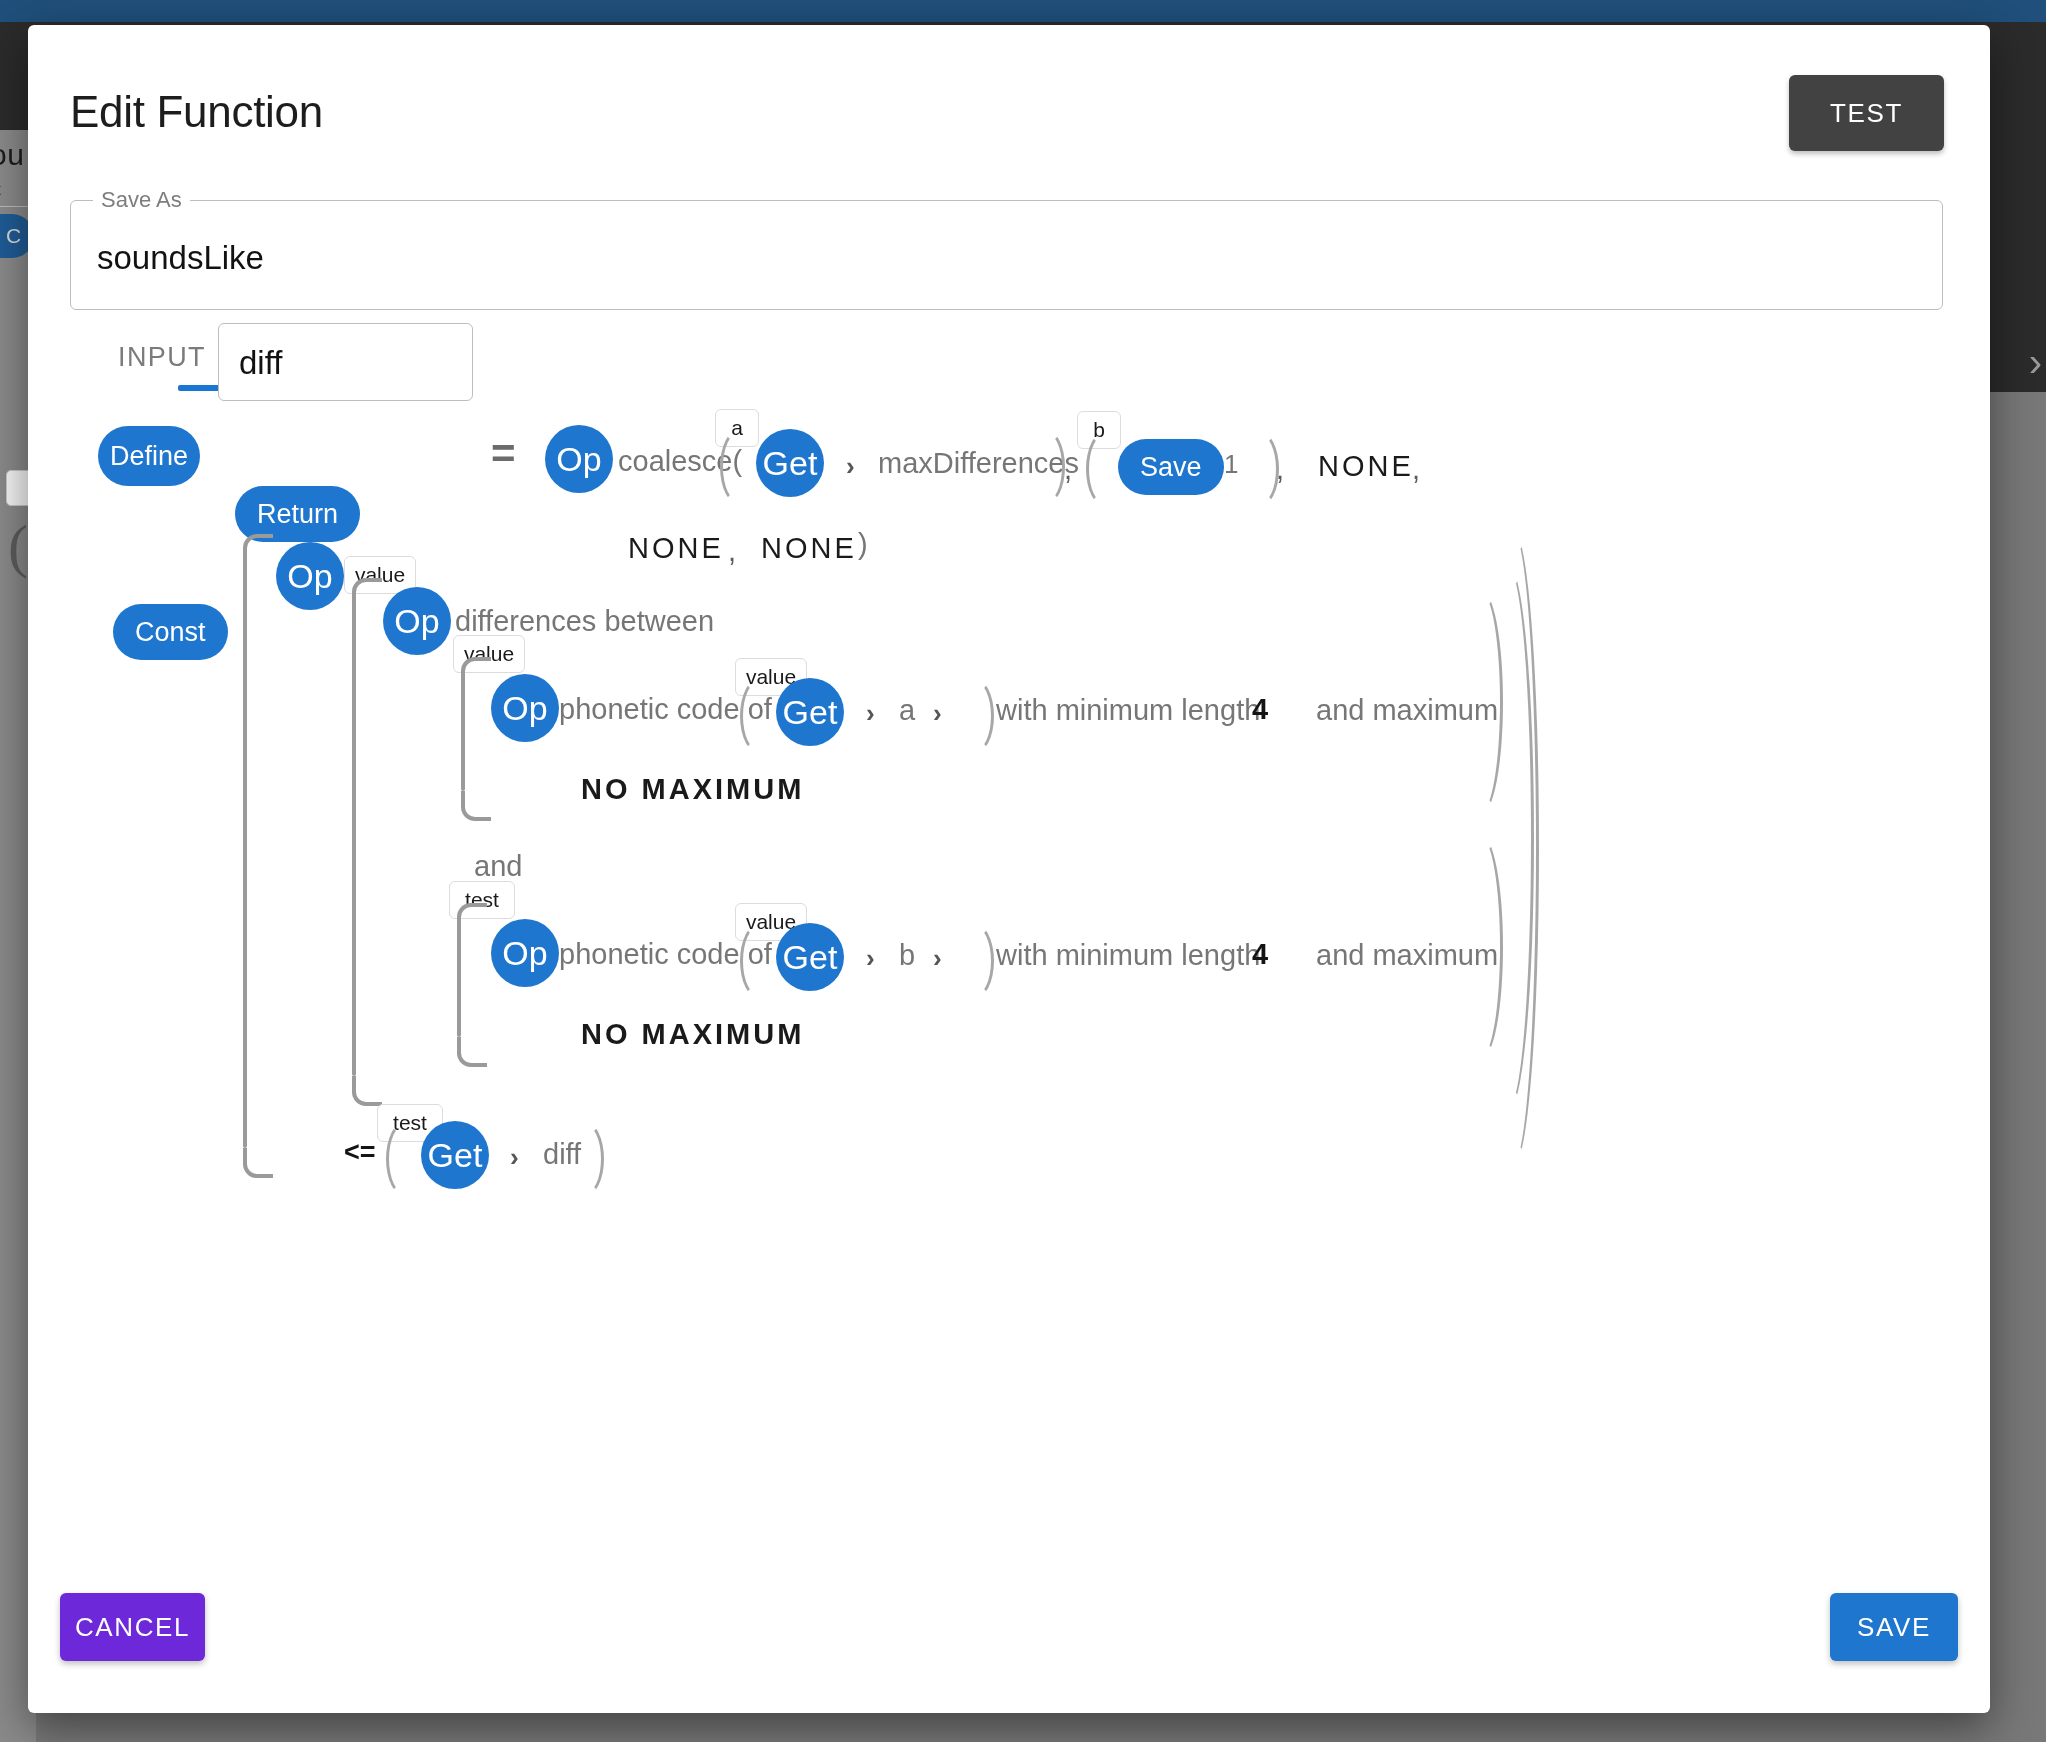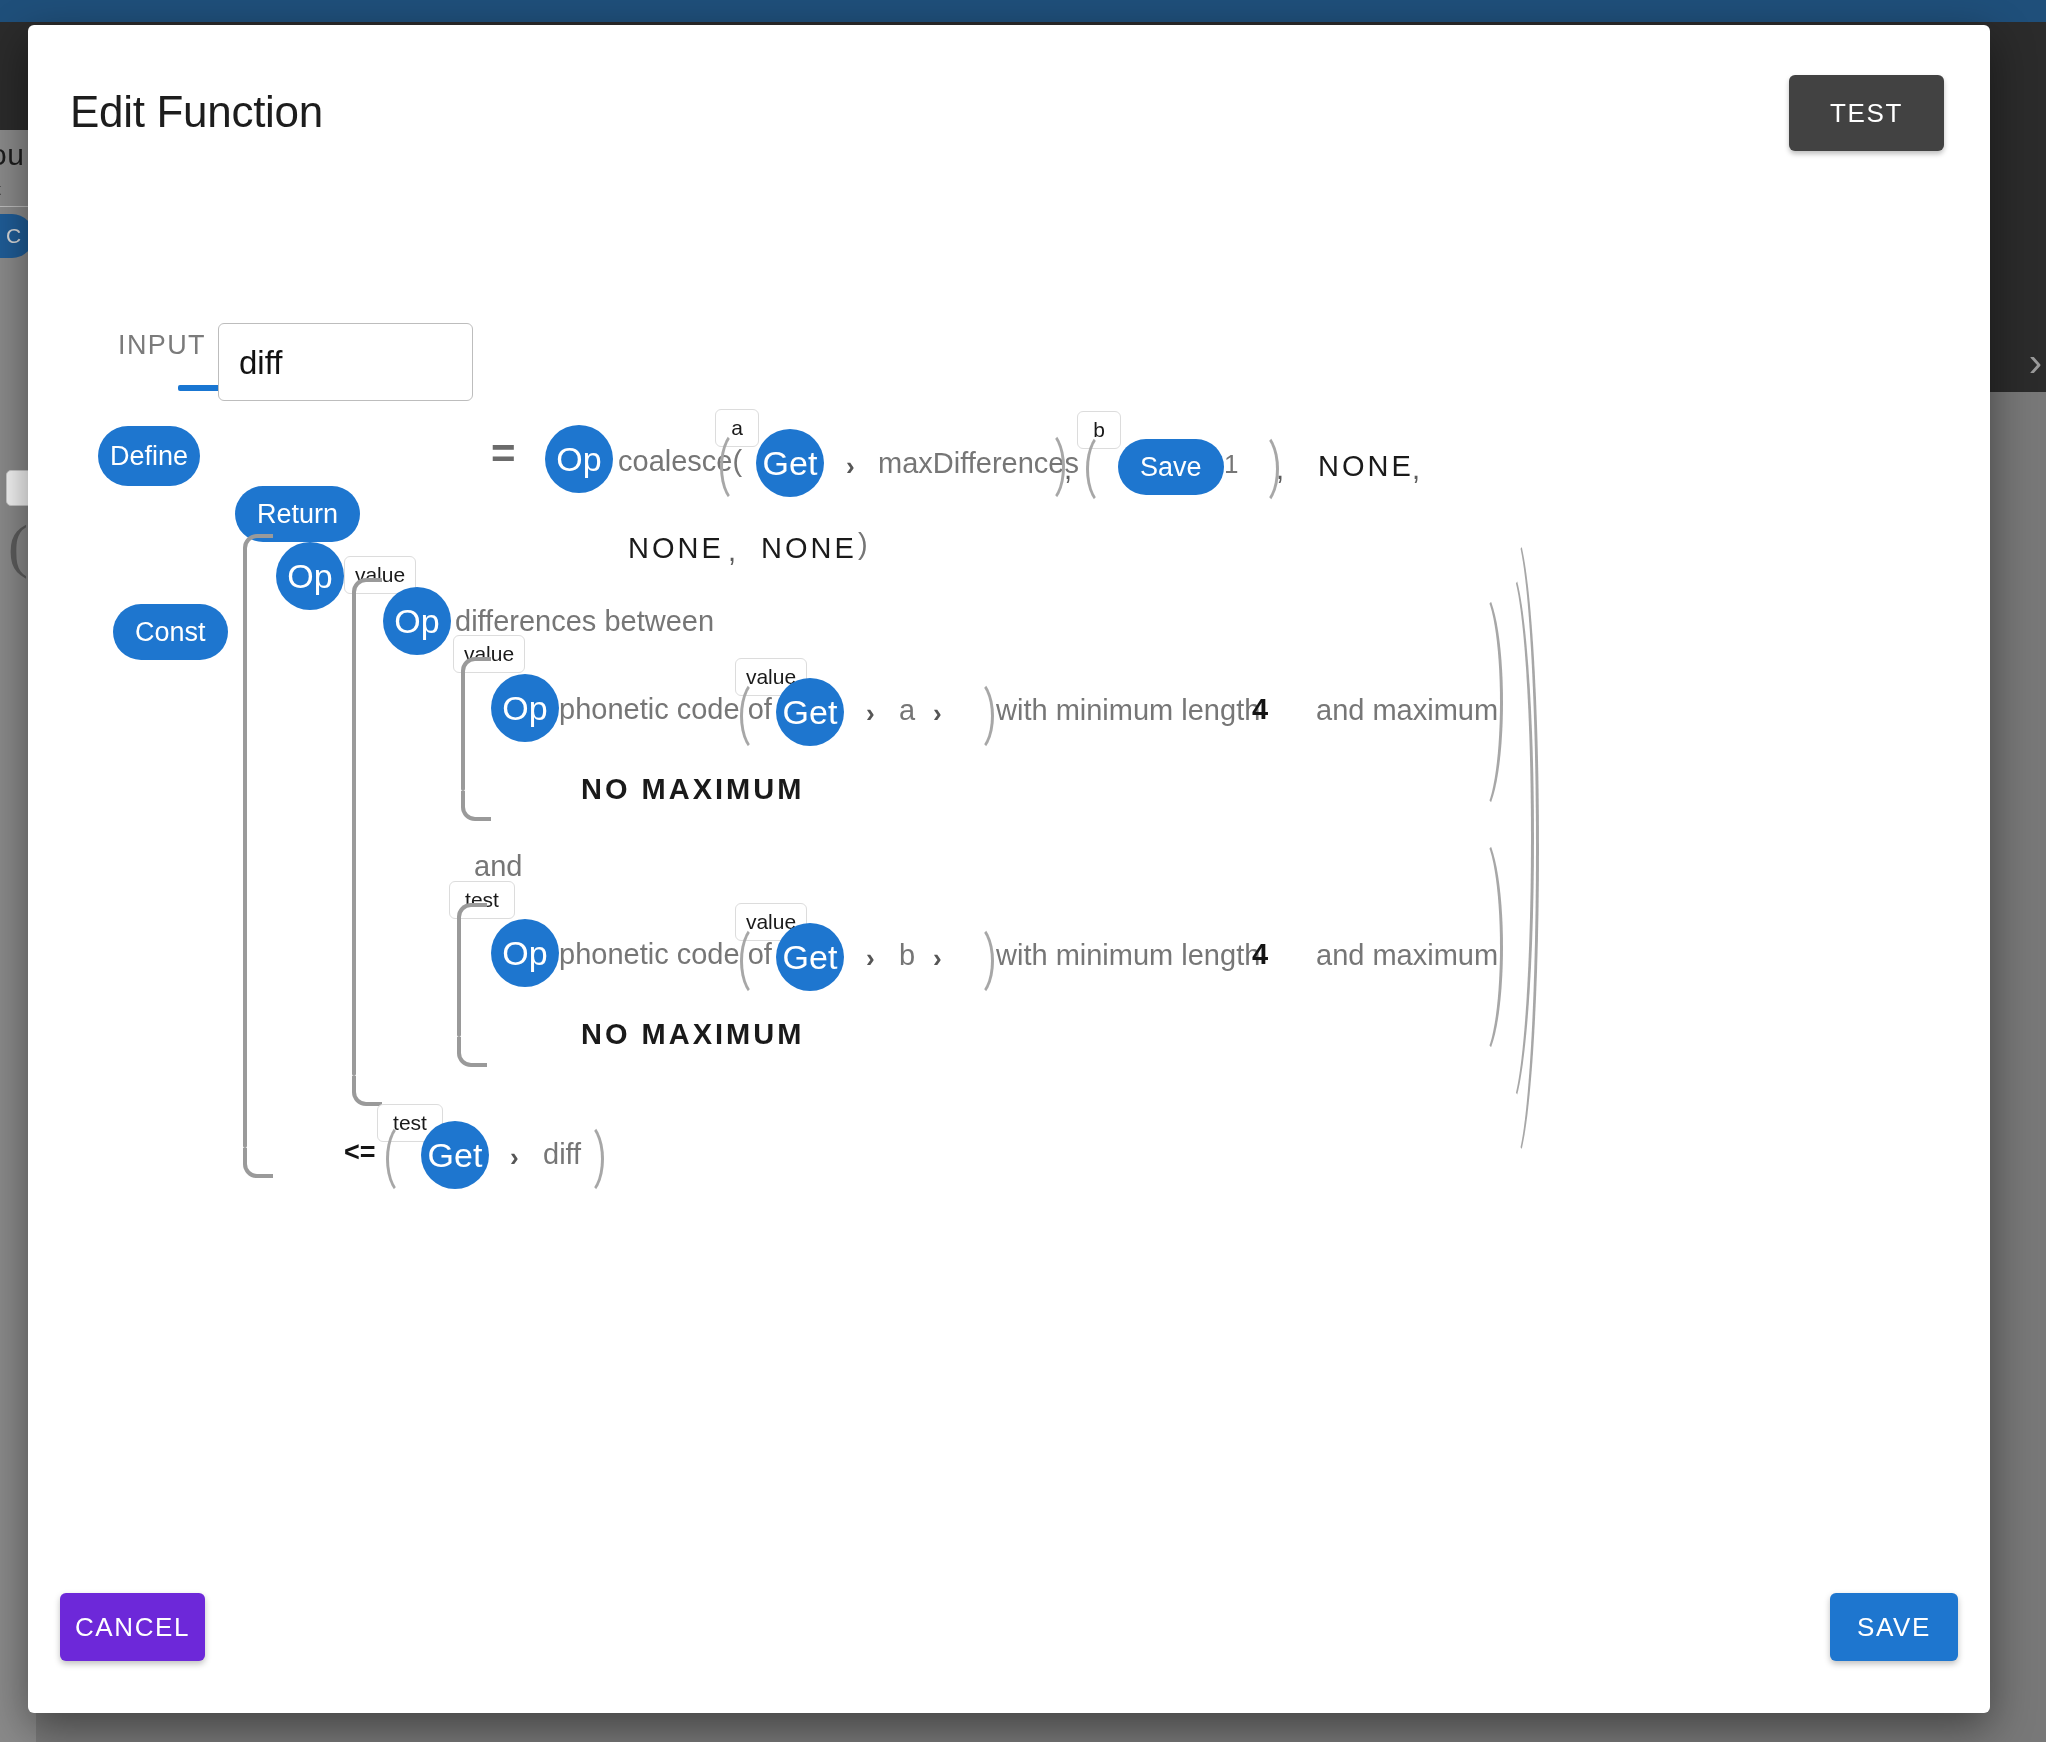--- a/index.html
+++ b/index.html
@@ -46,21 +46,21 @@
     border:1px solid #bdbdbd;border-radius:6px;box-sizing:border-box;
   }
   .field-legend{
     position:absolute;left:22px;top:-14px;background:#fff;padding:0 8px;
     font-size:22px;color:#7d7d7d;
   }
   .field-value{position:absolute;left:26px;top:38px;font-size:33px;color:#121212;}
 
   
   .tabs{position:absolute;left:42px;top:305px;width:500px;height:64px;}
-  .tab{position:absolute;top:0;font-size:27px;letter-spacing:1.4px;cursor:pointer;}
+  .tab{position:absolute;top:12px;font-size:27px;letter-spacing:1.4px;cursor:pointer;}
   .tab.input{left:48px;color:#7b7b7b;}
   .tab.program{left:178px;color:#1976d2;}
   .tab-underline{position:absolute;left:150px;top:360px;width:195px;height:6px;background:#1976d2;border-radius:2px;}
 
   
   .chip{
     display:inline-flex;align-items:center;justify-content:center;
     background:#1e76cf;color:#fff;border-radius:999px;
     font-size:27px;padding:0 22px;height:56px;box-sizing:border-box;
     cursor:pointer;white-space:nowrap;
@@ -138,20 +138,24 @@
   <div class="bg-paren">(</div>
   <div class="bg-right">›</div>
 </div>
 
 <div id="modal">
 
   <div class="dlg-title">Edit Function</div>
 
   <button class="test-btn">TEST</button>
 
+  <div class="field">
+    <div class="field-legend">Save As</div>
+    <div class="field-value">soundsLike</div>
+  </div>
 
   <div class="tabs">
     <div class="tab input">INPUT</div>
     <div class="tab program">PROGRAM</div>
   </div>
   <div class="tab-underline"></div>
 
   <div class="chip abs" style="left:70px;top:401px;width:102px;height:60px;padding:0;">Define</div>
 
   <div class="namebox">

